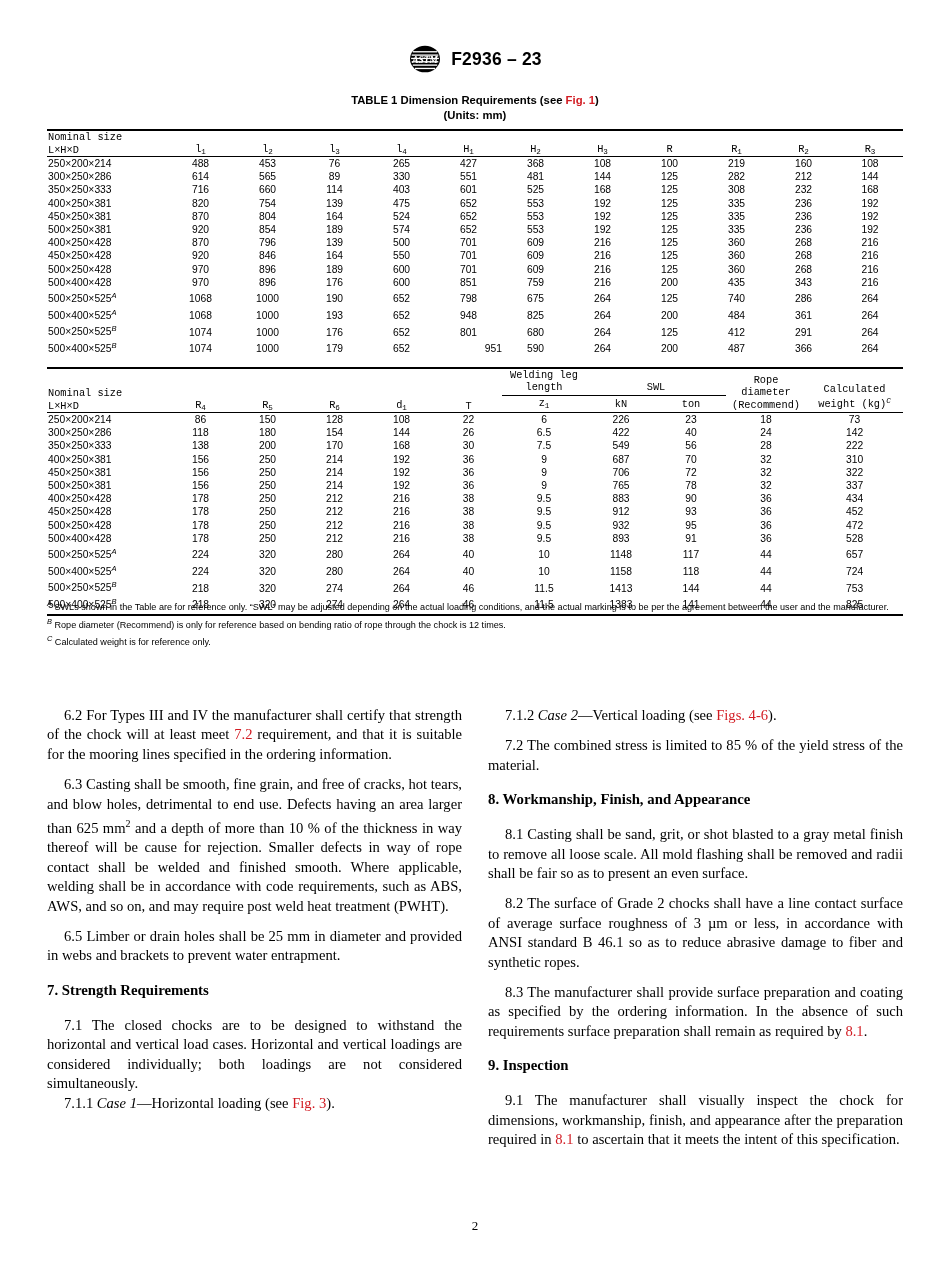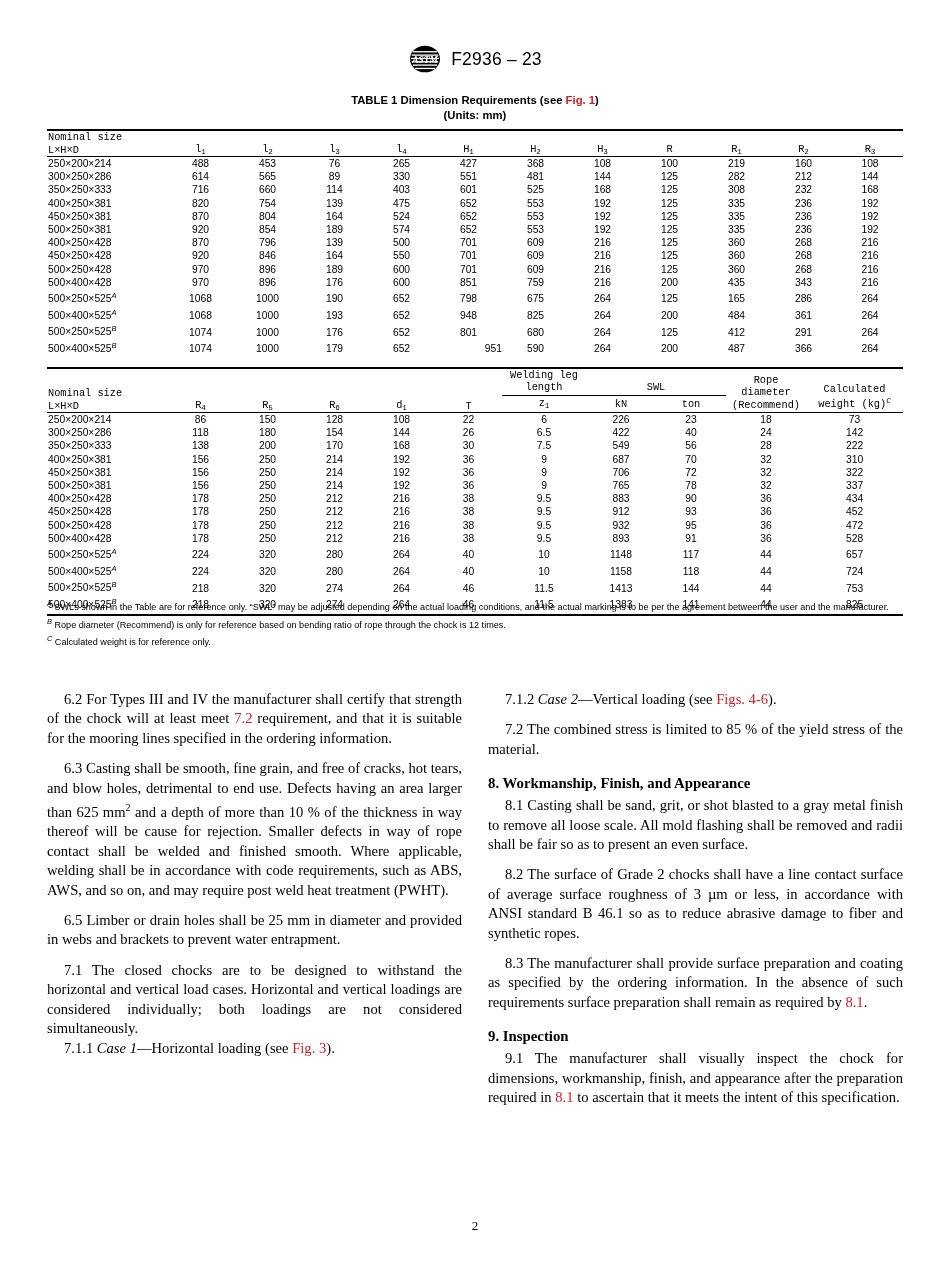--- a/index.html
+++ b/index.html
@@ -35,21 +35,21 @@
     gap: 9px;
   }
   .astm-logo {
     display: inline-block;
     width: 34px;
     height: 30px;
     vertical-align: middle;
   }
   .doc-id {
     font-family: "Liberation Sans", sans-serif;
-    font-weight: normal;
+    font-weight: bold;
     font-size: 17.5px;
     letter-spacing: 0.2px;
   }
 
   
   .table-title {
     position: absolute;
     top: 93px;
     left: 0;
     width: 950px;
@@ -127,21 +127,21 @@
   }
   .col {
     position: absolute;
     top: 0;
     width: 415px;
   }
   .col-left  { left: 0; }
   .col-right { left: 441px; }
 
   .col p {
-    margin: 0 0 0 0;
+    margin: 16px 0 0 0;
     font-size: 14.6px;
     line-height: 19.4px;
     text-align: justify;
     text-justify: inter-word;
     text-indent: 17px;
     hyphens: manual;
   }
   .col p + p { margin-top: 11px; }
   .col p.run-on { margin-top: 1px; }
   .col h3 {
@@ -376,21 +376,21 @@
           <tr class="datarow">
             <td class="nom">500×250×525<sup class="fn">A</sup></td>
             <td>1068</td>
             <td>1000</td>
             <td>190</td>
             <td>652</td>
             <td>798</td>
             <td>675</td>
             <td>264</td>
             <td>125</td>
-            <td>165</td>
+            <td>740</td>
             <td>286</td>
             <td>264</td>
           </tr>
           <tr class="datarow">
             <td class="nom">500×400×525<sup class="fn">A</sup></td>
             <td>1068</td>
             <td>1000</td>
             <td>193</td>
             <td>652</td>
             <td>948</td>
@@ -667,20 +667,21 @@
       <p><sup>B</sup> Rope diameter (Recommend) is only for reference based on bending ratio of rope through the chock is 12 times.</p>
       <p><sup>C</sup> Calculated weight is for reference only.</p>
     </div>
 
   <div class="body-cols">
 
     <div class="col col-left">
       <p><span>6.2  For Types III and IV the manufacturer shall certify that strength of the chock will at least meet </span><span class="lnk">7.2</span><span> requirement, and that it is suitable for the mooring lines specified in the ordering information.</span></p>
       <p><span>6.3  Casting shall be smooth, fine grain, and free of cracks, hot tears, and blow holes, detrimental to end use. Defects having an area larger than 625 mm</span><sup>2</sup><span> and a depth of more than 10 % of the thickness in way thereof will be cause for rejection. Smaller defects in way of rope contact shall be welded and finished smooth. Where applicable, welding shall be in accordance with code requirements, such as ABS, AWS, and so on, and may require post weld heat treatment (PWHT).</span></p>
       <p>6.5  Limber or drain holes shall be 25 mm in diameter and provided in webs and brackets to prevent water entrapment.</p>
+      <h3>7.  Strength Requirements</h3>
       <p>7.1  The closed chocks are to be designed to withstand the horizontal and vertical load cases. Horizontal and vertical loadings are considered individually; both loadings are not considered simultaneously.</p>
       <p class="run-on"><span>7.1.1  </span><span class="ital">Case 1</span><span>—Horizontal loading (see </span><span class="lnk">Fig. 3</span><span>).</span></p>
     </div>
 
     <div class="col col-right">
       <p><span>7.1.2  </span><span class="ital">Case 2</span><span>—Vertical loading (see </span><span class="lnk">Figs. 4-6</span><span>).</span></p>
       <p>7.2  The combined stress is limited to 85 % of the yield stress of the material.</p>
       <h3>8.  Workmanship, Finish, and Appearance</h3>
       <p>8.1  Casting shall be sand, grit, or shot blasted to a gray metal finish to remove all loose scale. All mold flashing shall be removed and radii shall be fair so as to present an even surface.</p>
       <p>8.2  The surface of Grade 2 chocks shall have a line contact surface of average surface roughness of 3 µm or less, in accordance with ANSI standard B 46.1 so as to reduce abrasive damage to fiber and synthetic ropes.</p>

